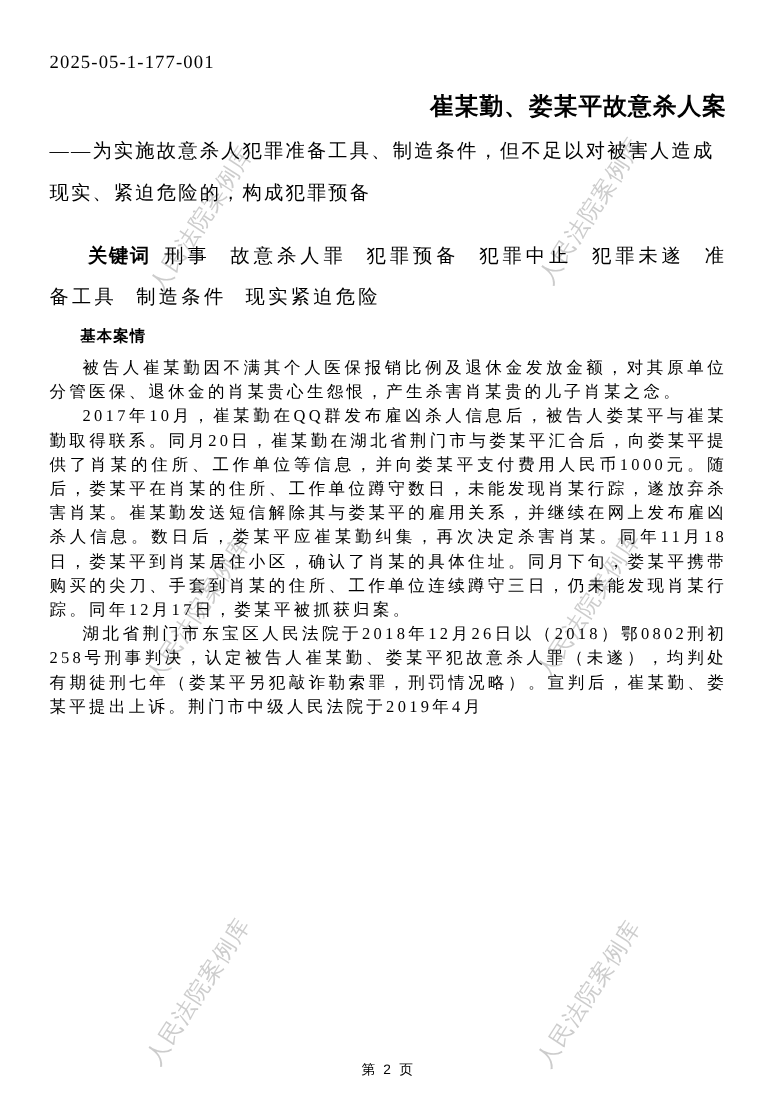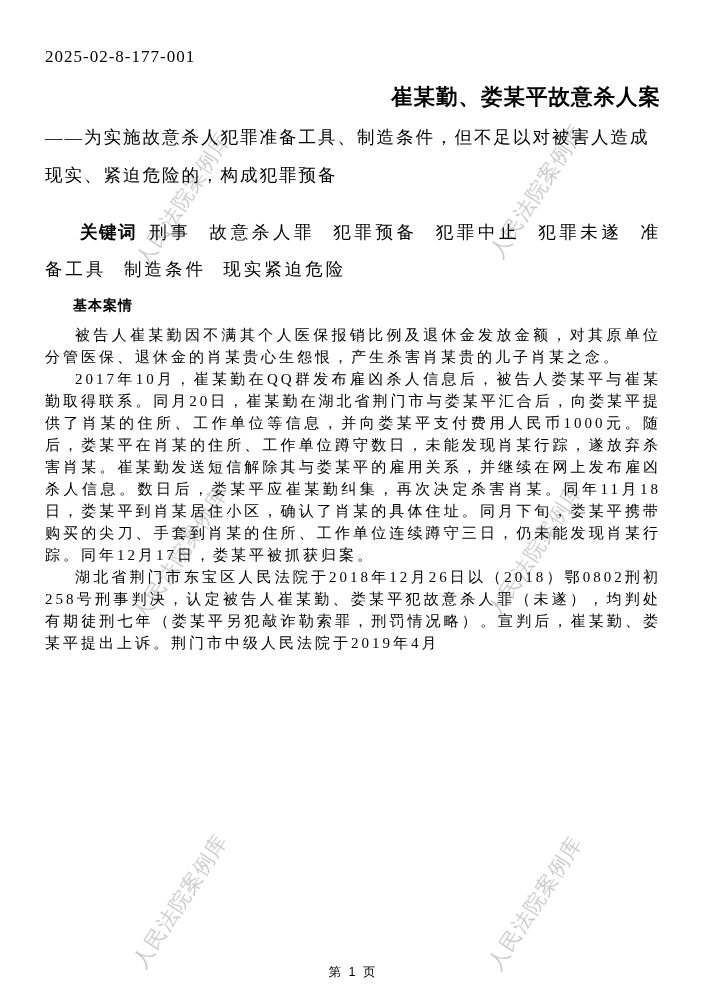--- a/index.html
+++ b/index.html
@@ -114,21 +114,21 @@
     <span class="wm" style="left: 183px; top: 199px; color: rgb(196, 196, 196);">人民法院案例库</span>
     <span class="wm" style="left: 537px; top: 191px; color: rgb(196, 196, 196);">人民法院案例库</span>
     <span class="wm" style="left: 180px; top: 554px; color: rgb(196, 196, 196);">人民法院案例库</span>
     <span class="wm" style="left: 535px; top: 550px; color: rgb(196, 196, 196);">人民法院案例库</span>
     <span class="wm" style="left: 180px; top: 901px; color: rgb(196, 196, 196);">人民法院案例库</span>
     <span class="wm" style="left: 535px; top: 903px; color: rgb(196, 196, 196);">人民法院案例库</span>
   </div>
 
   <div class="content">
 
-    <div class="case-number">2025-02-8-177-001</div>
+    <div class="case-number">2025-05-1-177-001</div>
 
     <div class="case-title">崔某勤、娄某平故意杀人案</div>
 
     <div class="subtitle">
       <div>——为实施故意杀人犯罪准备工具、制造条件，但不足以对被害人造成</div>
       <div>现实、紧迫危险的，构成犯罪预备</div>
     </div>
 
     <div class="kw-block">
       <span class="kw-label">关键词</span>
@@ -143,15 +143,15 @@
     </div>
 
     <div class="section-heading">基本案情</div>
 
     <p class="body-para">被告人崔某勤因不满其个人医保报销比例及退休金发放金额，对其原单位分管医保、退休金的肖某贵心生怨恨，产生杀害肖某贵的儿子肖某之念。</p>
     <p class="body-para">2017年10月，崔某勤在QQ群发布雇凶杀人信息后，被告人娄某平与崔某勤取得联系。同月20日，崔某勤在湖北省荆门市与娄某平汇合后，向娄某平提供了肖某的住所、工作单位等信息，并向娄某平支付费用人民币1000元。随后，娄某平在肖某的住所、工作单位蹲守数日，未能发现肖某行踪，遂放弃杀害肖某。崔某勤发送短信解除其与娄某平的雇用关系，并继续在网上发布雇凶杀人信息。数日后，娄某平应崔某勤纠集，再次决定杀害肖某。同年11月18日，娄某平到肖某居住小区，确认了肖某的具体住址。同月下旬，娄某平携带购买的尖刀、手套到肖某的住所、工作单位连续蹲守三日，仍未能发现肖某行踪。同年12月17日，娄某平被抓获归案。</p>
     <p class="body-para">湖北省荆门市东宝区人民法院于2018年12月26日以（2018）鄂0802刑初258号刑事判决，认定被告人崔某勤、娄某平犯故意杀人罪（未遂），均判处有期徒刑七年（娄某平另犯敲诈勒索罪，刑罚情况略）。宣判后，崔某勤、娄某平提出上诉。荆门市中级人民法院于2019年4月</p>
 
   </div>
 
-  <div class="footer">第 1 页</div>
+  <div class="footer">第 2 页</div>
 
 </div>
 
 </body></html>

